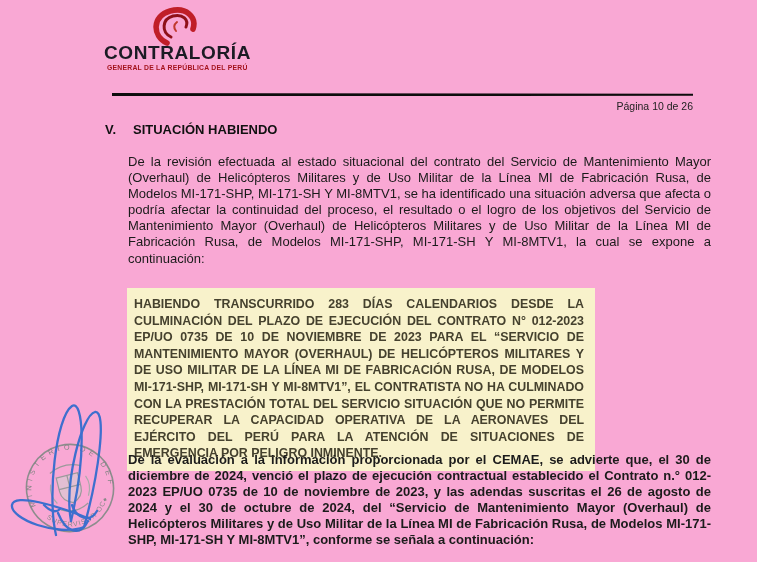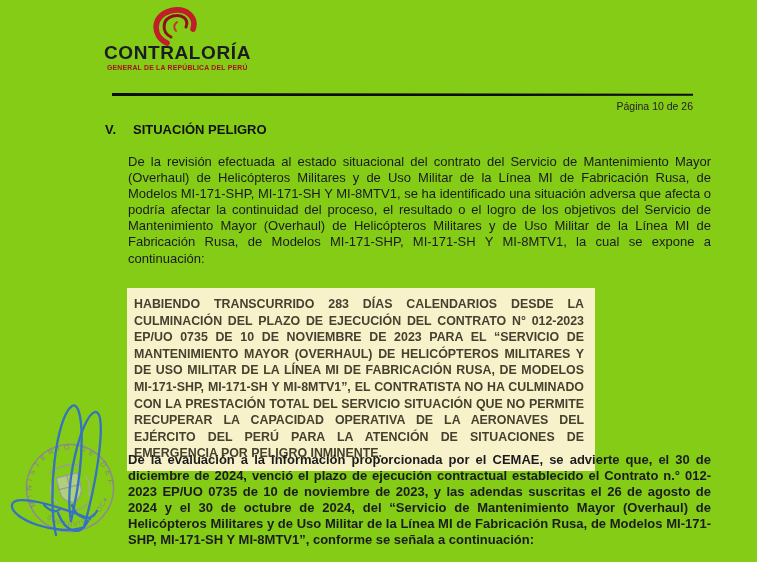--- a/index.html
+++ b/index.html
@@ -1,17 +1,17 @@
 <!DOCTYPE html>
 <html><head>
 <meta charset="utf-8">
 <style>
   html,body{margin:0;padding:0;background:#e8e8e8;}
   .page{
-    position:relative;width:757px;height:562px;background:#84cc16;overflow:hidden;
+    position:relative;width:757px;height:562px;background:#f9a8d4;overflow:hidden;
     font-family:"Liberation Sans","DejaVu Sans",sans-serif;color:#1a1a1a;margin:0 auto;
   }
   
   .logo-swirl{position:absolute;left:146px;top:6px;width:58px;height:40px;}
   .logo-title{
     position:absolute;left:104px;top:42px;font-size:19px;font-weight:bold;
     letter-spacing:.6px;color:#1b1b24;
   }
   .logo-subtitle{
     position:absolute;left:107px;top:64px;font-size:6.8px;font-weight:bold;
@@ -59,21 +59,21 @@
     <path d="M25,31 C15,26 16,13 27,10 C37,7.5 43,14 40,21" fill="none" stroke="#8f1018" stroke-width="3" stroke-linecap="round"></path>
     <path d="M30,25 Q26,20 31,16" fill="none" stroke="#c0392b" stroke-width="2" stroke-linecap="round"></path>
   </svg>
   <div class="logo-title">CONTRALORÍA</div>
   <div class="logo-subtitle">GENERAL DE LA REPÚBLICA DEL PERÚ</div>
   <div class="header-rule"></div>
   <div class="page-indicator">Página 10 de 26</div>
 
   <div class="section-heading">
     <span class="section-number">V.</span>
-    <span class="section-title">SITUACIÓN PELIGRO</span>
+    <span class="section-title">SITUACIÓN HABIENDO</span>
   </div>
 
   <div class="para para-intro">De la revisión efectuada al estado situacional del contrato del Servicio de Mantenimiento Mayor (Overhaul) de Helicópteros Militares y de Uso Militar de la Línea MI de Fabricación Rusa, de Modelos MI-171-SHP, MI-171-SH Y MI-8MTV1, se ha identificado una situación adversa que afecta o podría afectar la continuidad del proceso, el resultado o el logro de los objetivos del Servicio de Mantenimiento Mayor (Overhaul) de Helicópteros Militares y de Uso Militar de la Línea MI de Fabricación Rusa, de Modelos MI-171-SHP, MI-171-SH Y MI-8MTV1, la cual se expone a continuación:</div>
 
   <div class="highlight-box">
     <div class="highlight-text">HABIENDO TRANSCURRIDO 283 DÍAS CALENDARIOS DESDE LA CULMINACIÓN DEL PLAZO DE EJECUCIÓN DEL CONTRATO N° 012-2023 EP/UO 0735 DE 10 DE NOVIEMBRE DE 2023 PARA EL “SERVICIO DE MANTENIMIENTO MAYOR (OVERHAUL) DE HELICÓPTEROS MILITARES Y DE USO MILITAR DE LA LÍNEA MI DE FABRICACIÓN RUSA, DE MODELOS MI-171-SHP, MI-171-SH Y MI-8MTV1”, EL CONTRATISTA NO HA CULMINADO CON LA PRESTACIÓN TOTAL DEL SERVICIO SITUACIÓN QUE NO PERMITE RECUPERAR LA CAPACIDAD OPERATIVA DE LA AERONAVES DEL EJÉRCITO DEL PERÚ PARA LA ATENCIÓN DE SITUACIONES DE EMERGENCIA POR PELIGRO INMINENTE.</div>
   </div>
 
   <div class="para para-evaluation">De la evaluación a la información proporcionada por el CEMAE, se advierte que, el 30 de diciembre de 2024, venció el plazo de ejecución contractual establecido el Contrato n.° 012-2023 EP/UO 0735 de 10 de noviembre de 2023, y las adendas suscritas el 26 de agosto de 2024 y el 30 de octubre de 2024, del “Servicio de Mantenimiento Mayor (Overhaul) de Helicópteros Militares y de Uso Militar de la Línea MI de Fabricación Rusa, de Modelos MI-171-SHP, MI-171-SH Y MI-8MTV1”, conforme se señala a continuación:</div>
 

